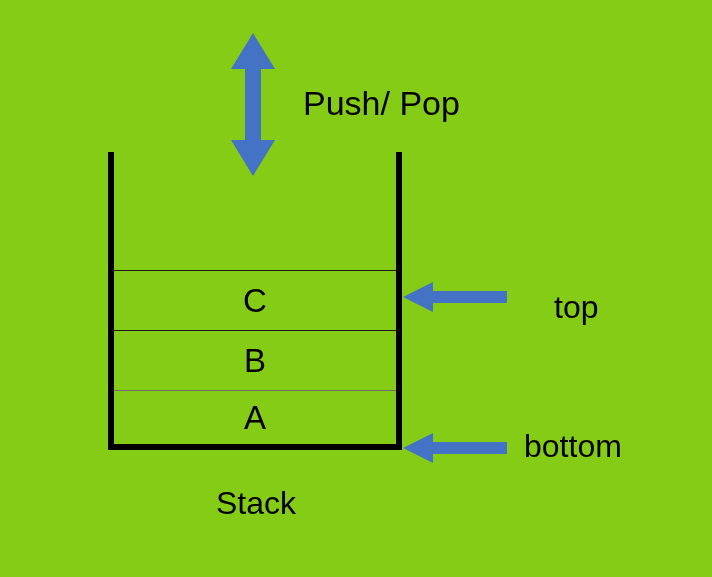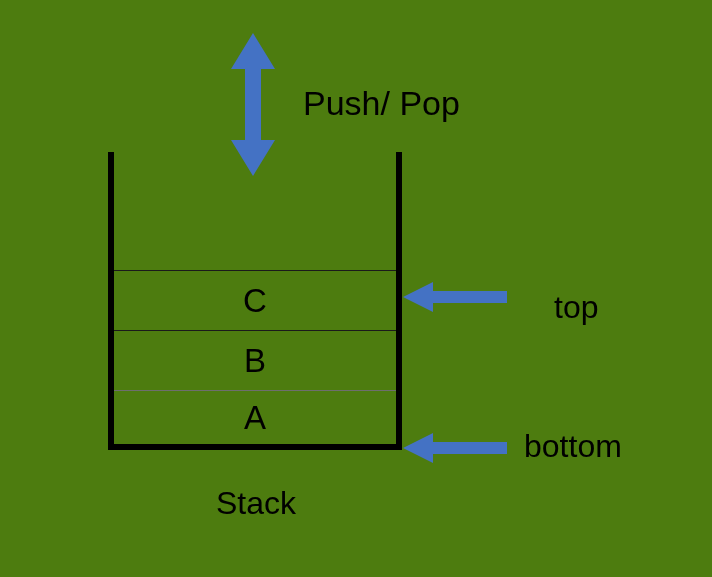--- a/index.html
+++ b/index.html
@@ -7,21 +7,21 @@
     padding: 0;
     background: #ffffff;
   }
   body {
     font-family: "Liberation Sans", sans-serif;
   }
   #canvas {
     position: relative;
     width: 712px;
     height: 577px;
-    background: #4d7c0f;
+    background: #84cc16;
     overflow: hidden;
   }
 
   
   .stack-container {
     position: absolute;
     left: 108px;
     top: 152px;
     width: 294px;
     height: 298px;

